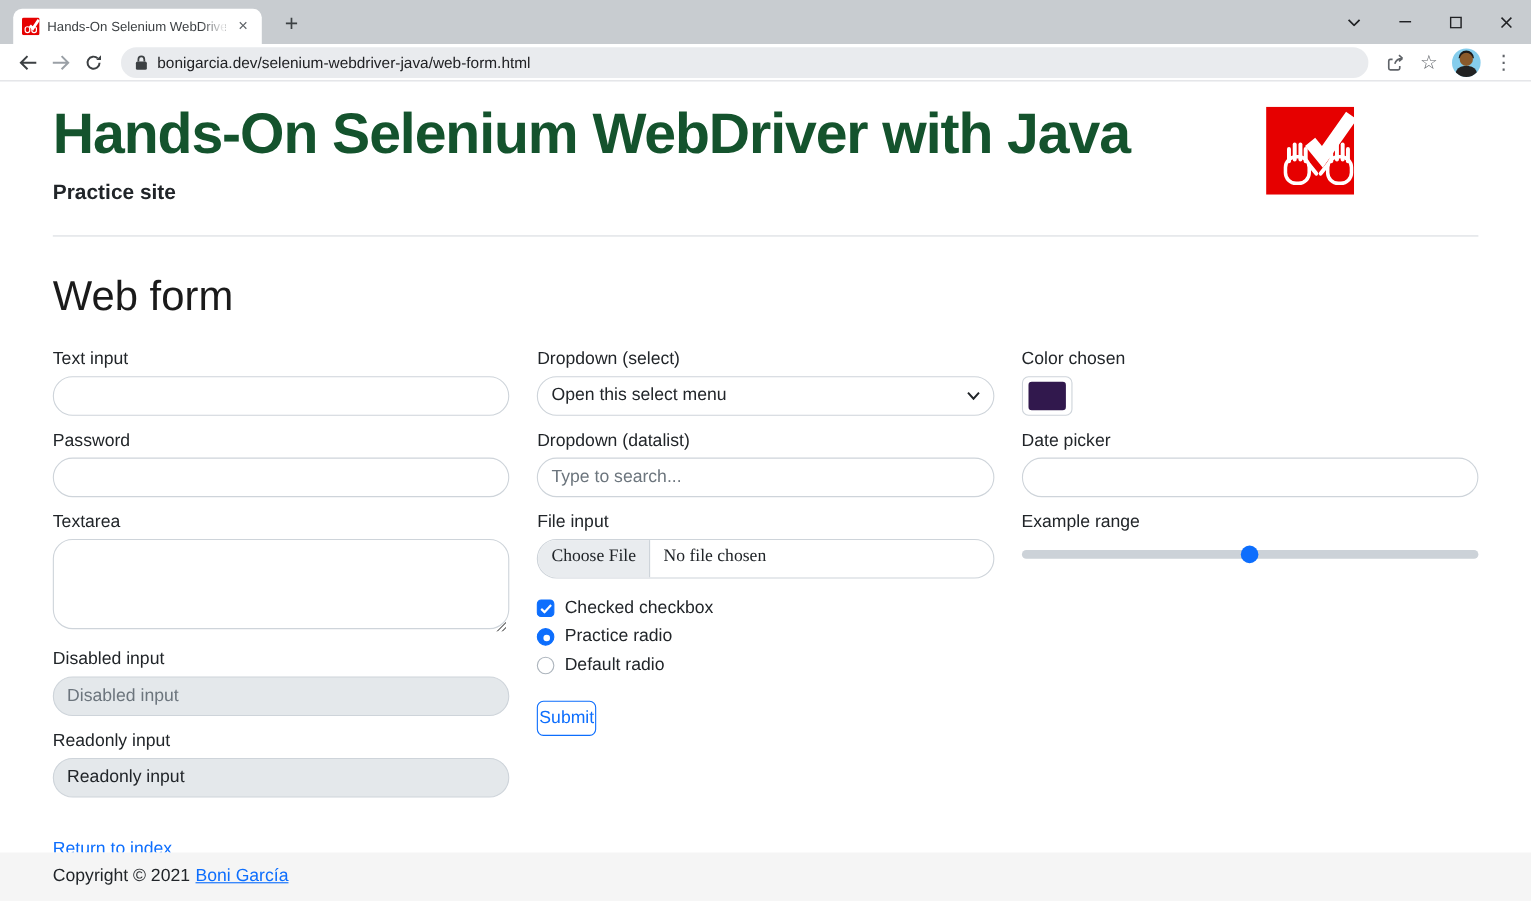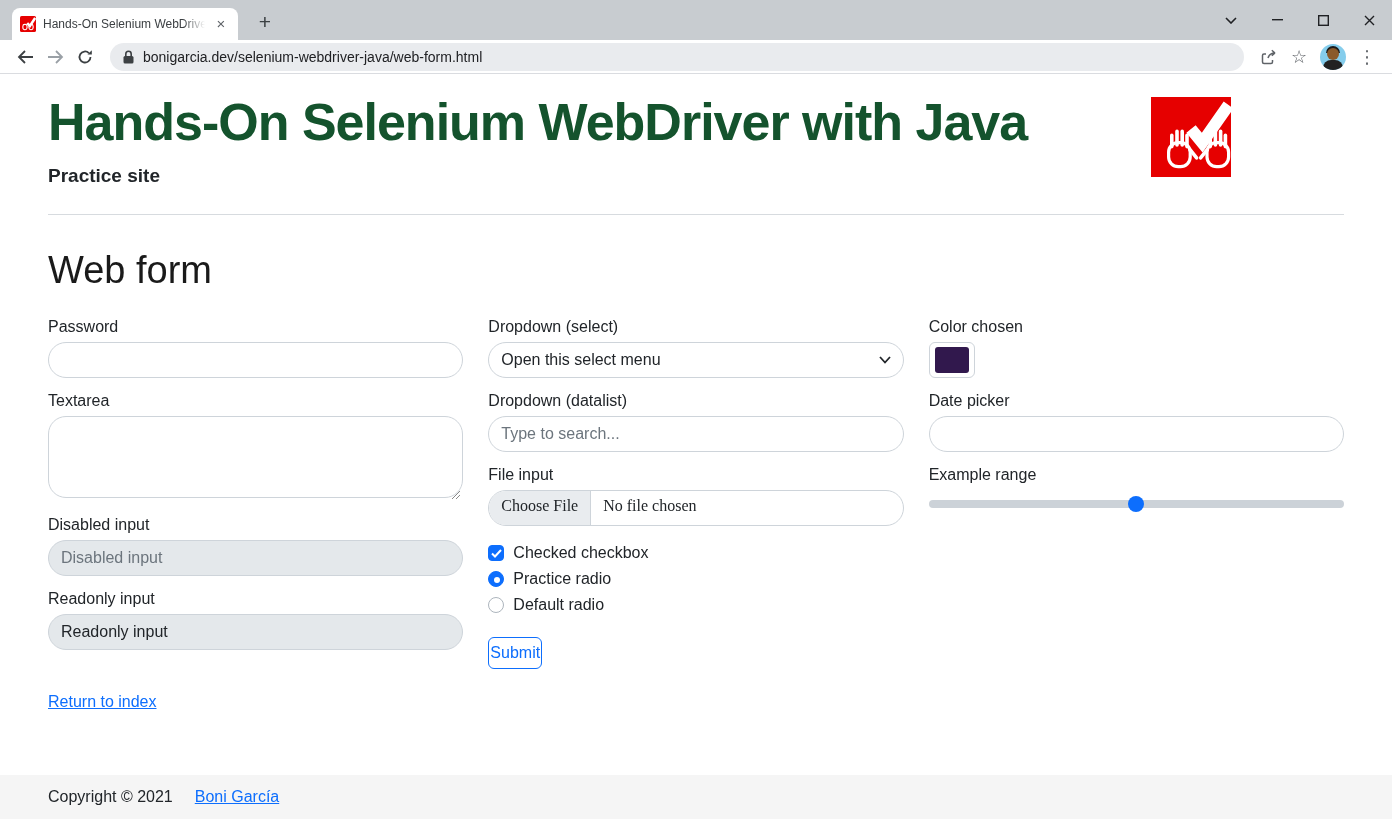--- a/index.html
+++ b/index.html
@@ -85,21 +85,21 @@
 
   .range-wrap { position:relative; height:16px; margin-top:12px; cursor:pointer; }
   .range-track { position:absolute; top:4px; left:0; right:0; height:8px; border-radius:4px; background:#ccd2d8; }
   .range-thumb { position:absolute; top:0; left:50%; transform:translateX(-50%);
     width:16px; height:16px; border-radius:50%; background:#0d6efd; }
 
   a.link { color:#0d6efd; text-decoration:underline; cursor:pointer; }
   .return-link { display:inline-block; margin-top:24px; font-size:16px; }
 
   .footer { position:absolute; bottom:0; left:0; width:100%; height:44px; background:#f5f5f5;
-    display:flex; align-items:center; padding:0 48px; font-size:16px; color:#212529; gap:22px; }
+    display:flex; align-items:center; padding:0 48px; font-size:16px; color:#212529; gap:5px; }
 </style>
 </head>
 <body>
 
 <div class="tab-strip">
   <div class="tab">
     <svg width="16" height="16" viewBox="0 0 100 100">
       <rect width="100" height="100" rx="10" fill="#e60000"></rect>
       <path d="M45 45 L62 62 L95 12" stroke="#fff" stroke-width="16" fill="none"></path>
       <rect x="18" y="52" width="26" height="34" rx="12" fill="none" stroke="#fff" stroke-width="7"></rect>
@@ -197,20 +197,24 @@
     </svg>
     <hr class="header-rule">
   </div>
 
   <div class="page-heading">Web form</div>
 
   <div class="form-grid">
 
     <div>
       <div class="group">
+        <label class="field-label">Text input</label>
+        <input class="control" type="text" style="">
+      </div>
+      <div class="group">
         <label class="field-label">Password</label>
         <input class="control" type="password" style="">
       </div>
       <div class="group">
         <label class="field-label">Textarea</label>
         <div class="textarea-wrap">
           <textarea class="control textarea" style=""></textarea>
           <span class="grip"></span>
         </div>
       </div>

